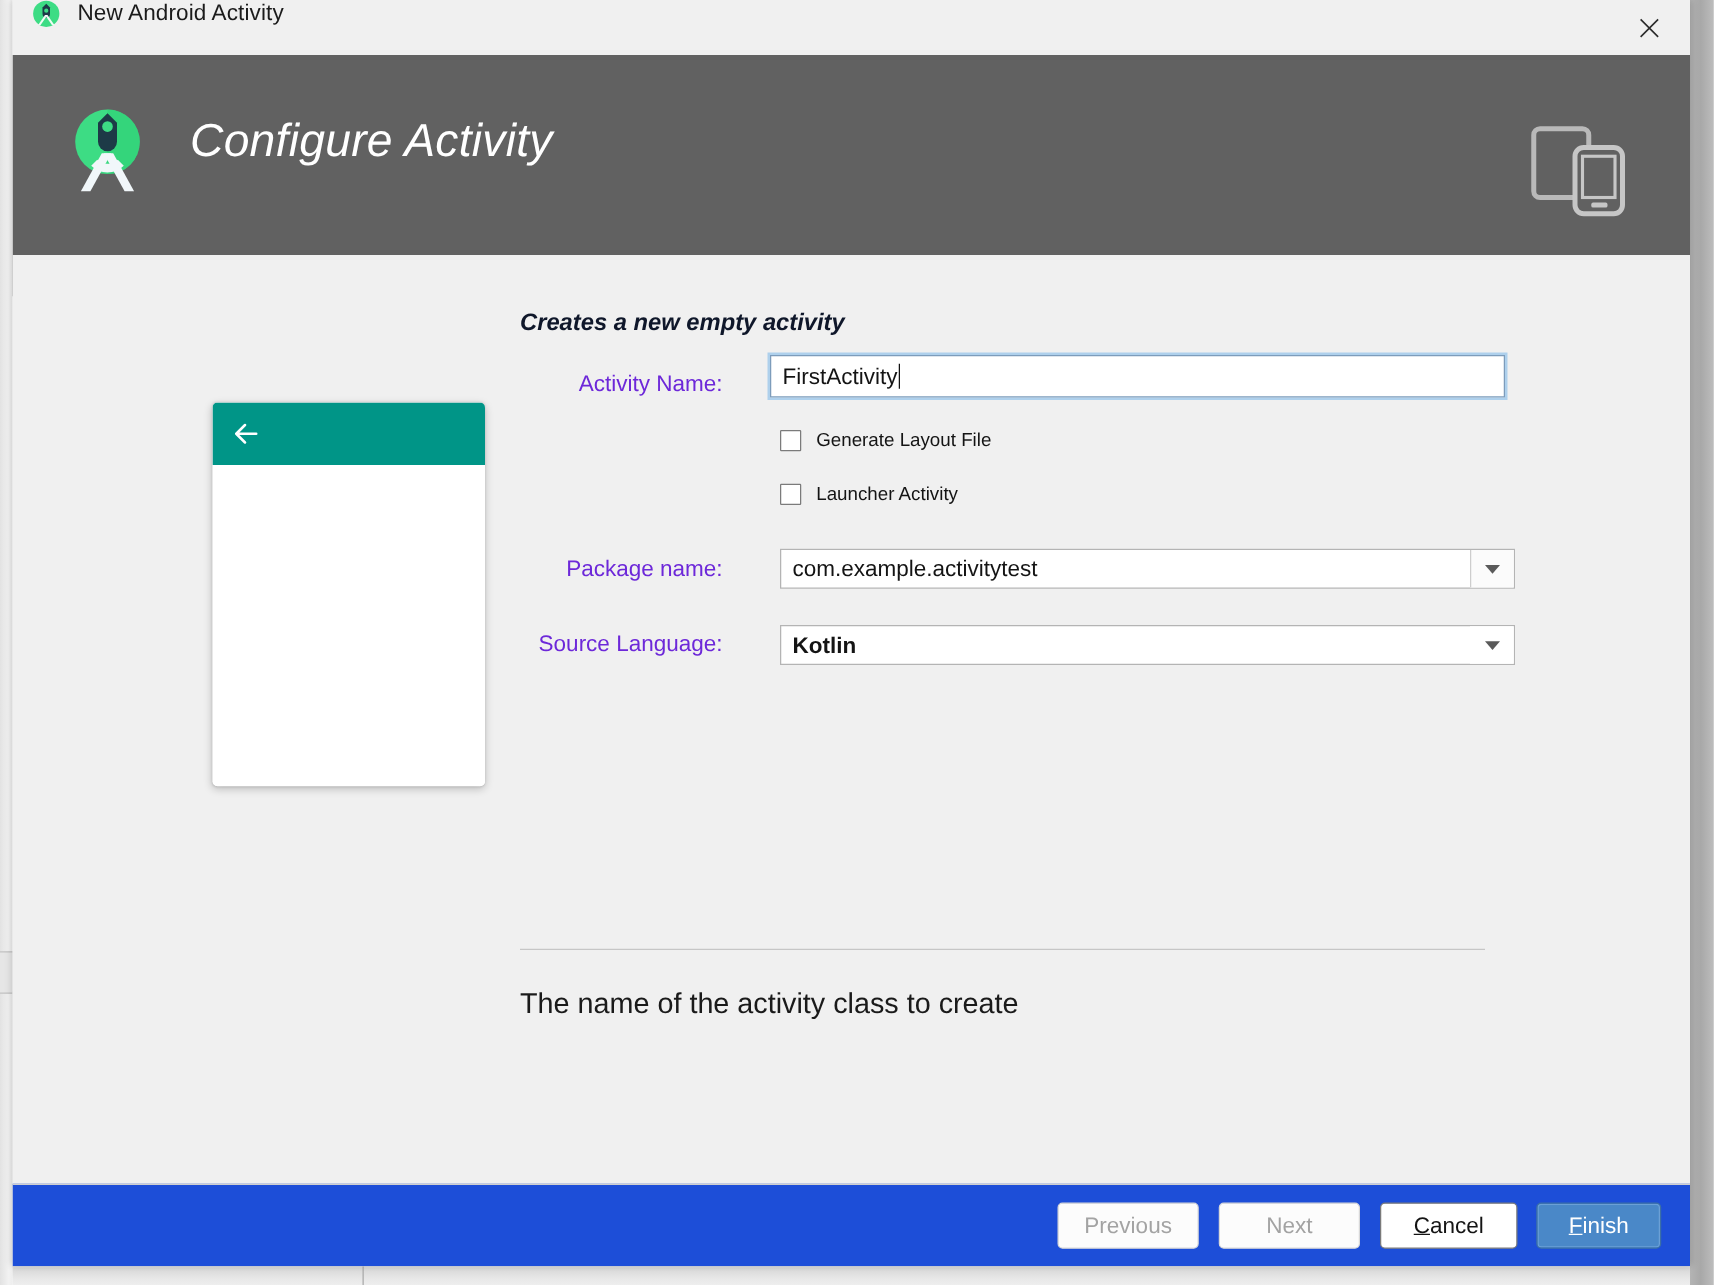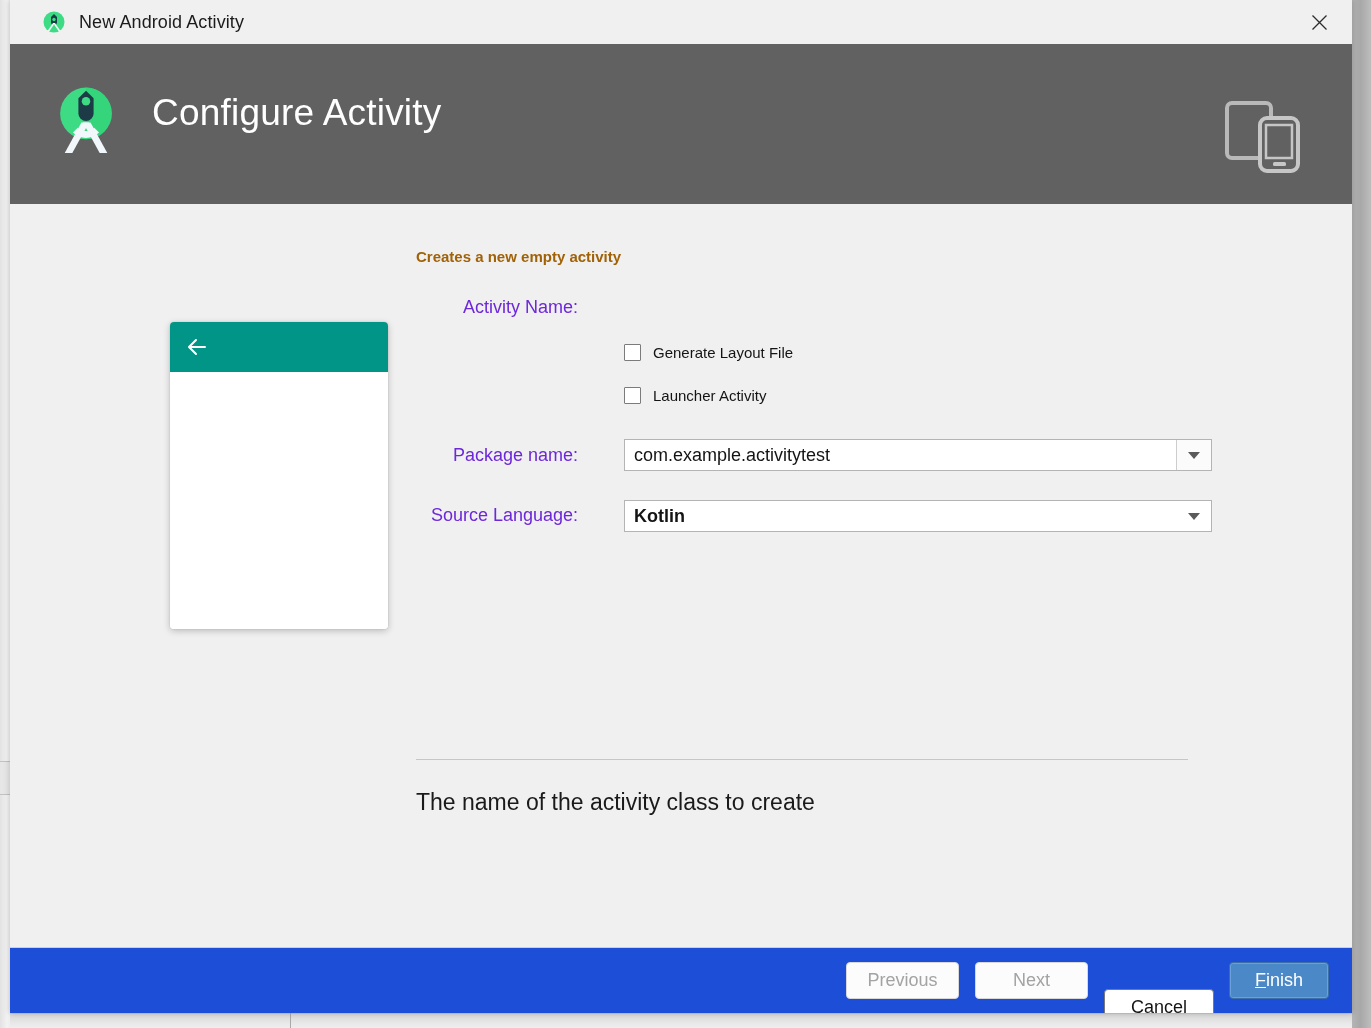--- a/index.html
+++ b/index.html
@@ -62,25 +62,24 @@
     width: 1342px;
     height: 1013px;
     background: #f0f0f0;
     box-shadow: -2px 0 5px rgba(0,0,0,0.10), 2px 0 5px rgba(0,0,0,0.10);
     overflow: hidden;
   }
 
   
   .titlebar {
     position: absolute;
-    left: 17px; top: 0; right: 0;
+    left: 0; top: 0; right: 0;
     height: 44px;
     background: #f0f0f0;
     display: flex;
-    align-items: center;
   }
   .titlebar-icon {
     margin-left: 16px;
     width: 22px; height: 22px;
     display: block;
   }
   .titlebar-title {
     margin-left: 14px;
     font-size: 18px;
     color: #1b1b1b;
@@ -96,20 +95,21 @@
     cursor: pointer;
   }
   .titlebar-close svg { display: block; }
 
   
   .header {
     position: absolute;
     left: 0; top: 44px; right: 0;
     height: 193px;
     background: #616161;
+    font-style: italic;
   }
   .header-logo {
     position: absolute;
     left: 38px; top: 36px;
     width: 76px; height: 76px;
   }
   .header-title {
     position: absolute;
     left: 142px; top: 48px;
     font-size: 37px;
@@ -126,23 +126,24 @@
   
   .body-area {
     position: absolute;
     left: 0; top: 204px; right: 0; bottom: 65px;
     background: #f0f0f0;
   }
 
   .section-title {
     position: absolute;
     left: 406px; top: 44px;
-    font-size: 15px;
+    font-size: 19px;
     font-weight: bold;
-    color: #a16207;
+    color: #0f172a;
+    font-style: italic;
   }
 
   
   .preview-card {
     position: absolute;
     left: 160px; top: 118px;
     width: 218px; height: 307px;
     background: #ffffff;
     border-radius: 4px;
     box-shadow: 0 2px 7px rgba(0,0,0,0.22), 0 0 2px rgba(0,0,0,0.12);
@@ -300,21 +301,21 @@
     border: 1px solid #7a7a7a;
   }
   .btn.primary {
     color: #ffffff;
     background: #4a88c8;
     border: 1px solid #3b6fa6;
     box-shadow: inset 0 0 0 1px #6ba0d6;
   }
   .btn-previous { left: 836px; width: 113px; }
   .btn-next     { left: 965px; width: 113px; }
-  .btn-cancel   { left: 1094px; width: 110px; margin-top: 27px; }
+  .btn-cancel   { left: 1094px; width: 110px; }
   .btn-finish   { left: 1219px; width: 100px; }
   .mnemonic { text-decoration: underline; }
 </style>
 </head>
 <body>
 
 <div id="bg-root">
   <div class="bg-left-edge"></div>
   <div class="bg-left-tab"></div>
   <div class="bg-left-vline"></div>
@@ -367,20 +368,24 @@
     <div class="preview-card">
       <div class="preview-appbar">
         <svg class="preview-back" viewBox="0 0 24 24">
           <path d="M20 12 H5 M11 5 L4 12 L11 19" stroke="#ffffff" stroke-width="2" fill="none" stroke-linecap="round" stroke-linejoin="round"></path>
         </svg>
       </div>
       <div class="preview-body"></div>
     </div>
 
     <div class="field-label lbl-activity">Activity Name:</div>
+    <div class="text-input">
+      <span>FirstActivity</span>
+        <span class="caret"></span>
+    </div>
 
     <div class="checkbox-row cb-gen">
       <div class="checkbox-box"></div>
       <span class="checkbox-label">Generate Layout File</span>
     </div>
     <div class="checkbox-row cb-lau">
       <div class="checkbox-box"></div>
       <span class="checkbox-label">Launcher Activity</span>
     </div>
 

